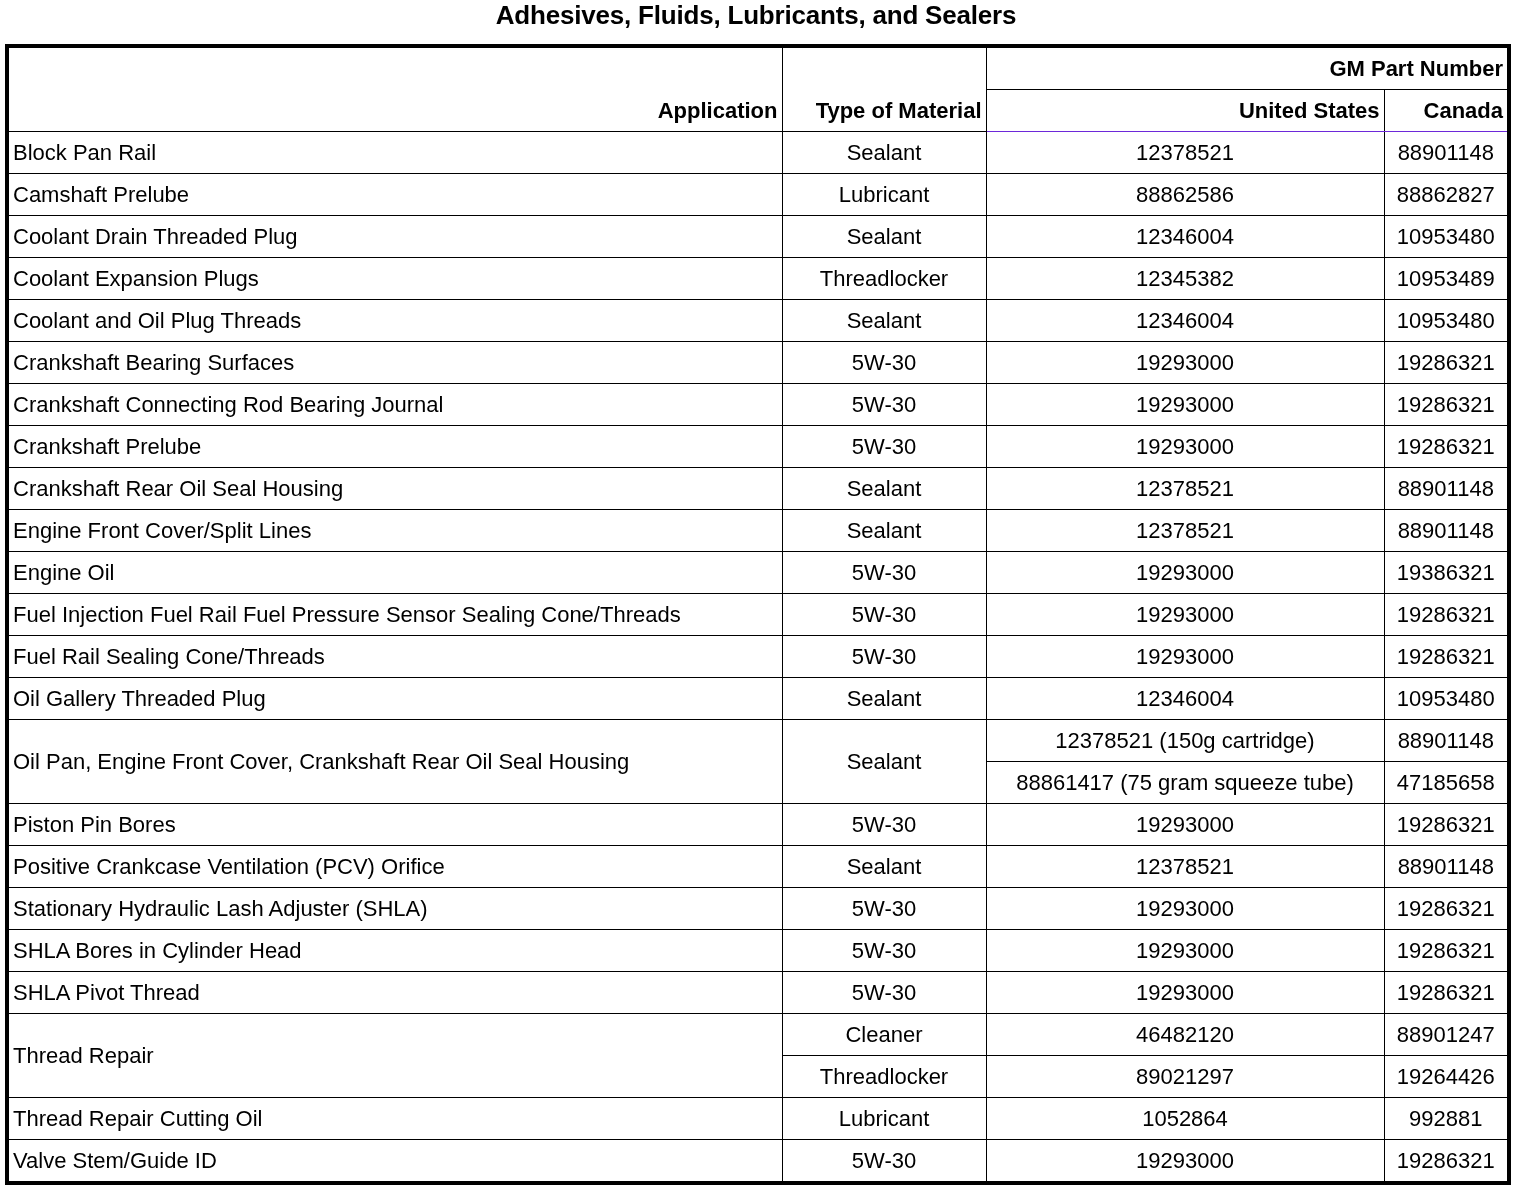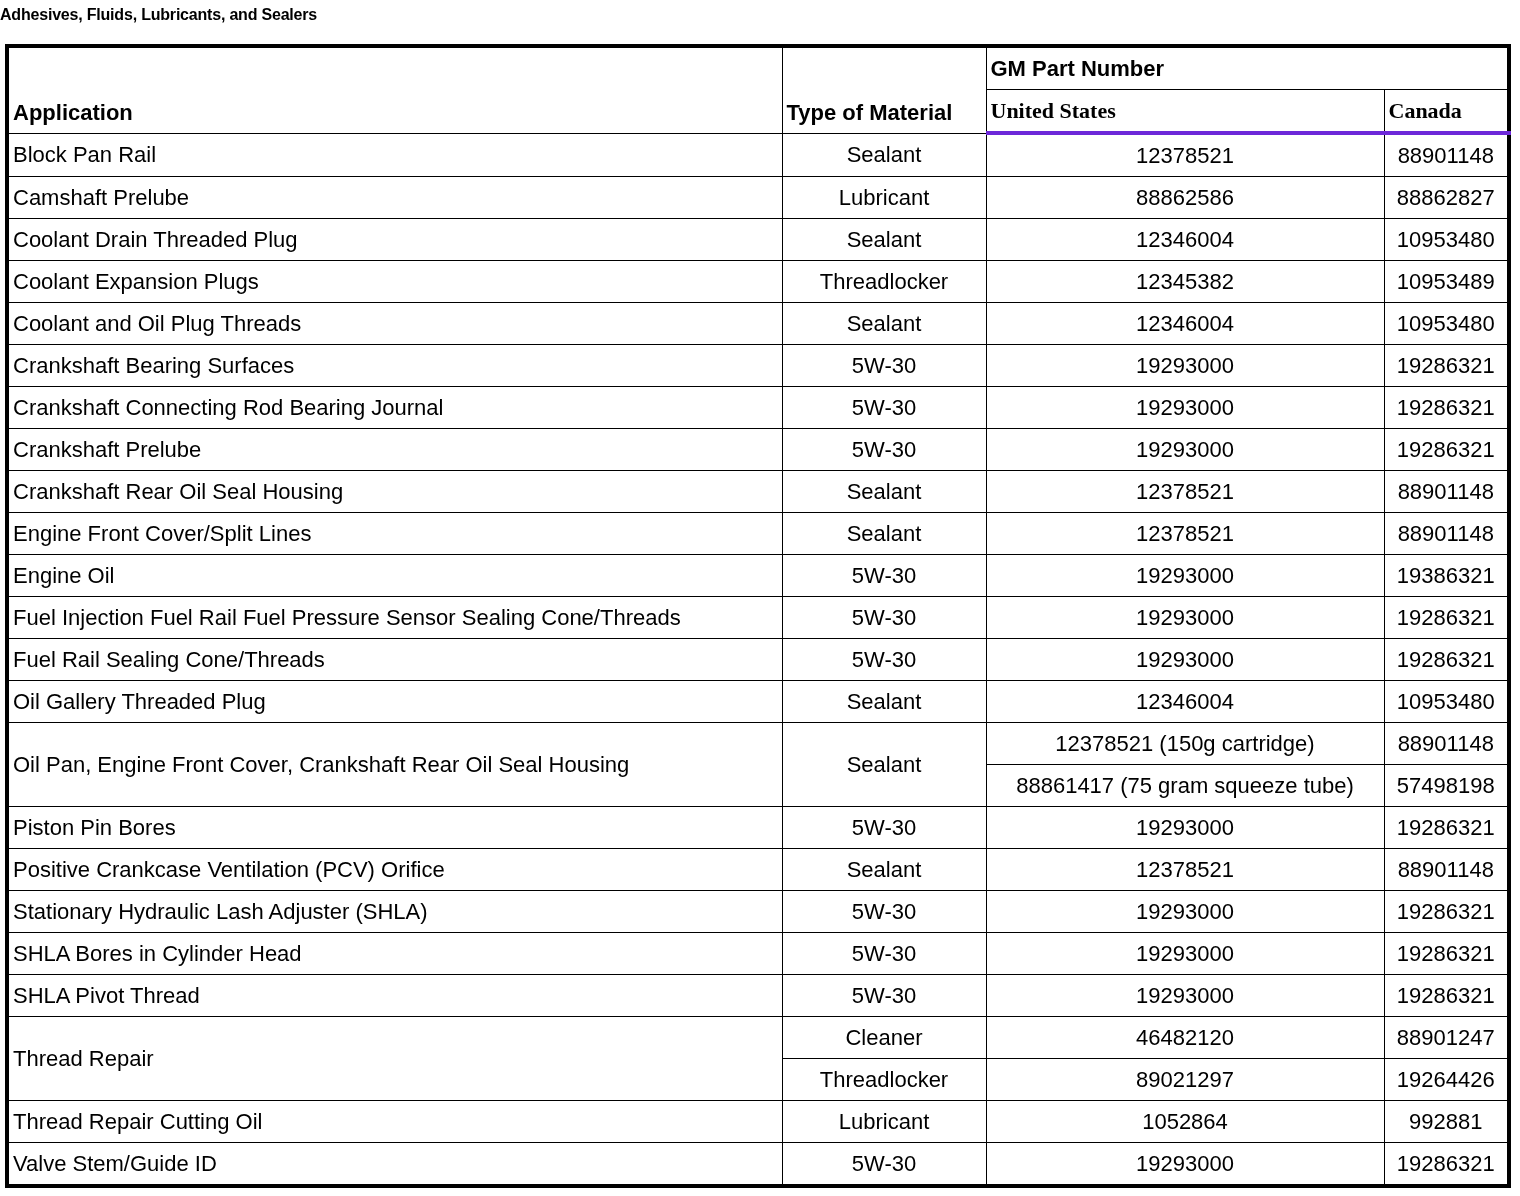--- a/index.html
+++ b/index.html
@@ -1,24 +1,24 @@
 <!DOCTYPE html>
 <html><head>
   <meta charset="utf-8">
   <style>
     html, body { margin: 0; padding: 0; background: #ffffff; }
     body { width: 1520px; height: 1196px; position: relative; font-family: "Liberation Sans", sans-serif; color: #000; }
-    .title { position: absolute; top: 0; left: 0; width: 1512px; height: 30px; text-align: left; font-weight: bold; font-size: 16px; line-height: 30px; letter-spacing: -0.2px; }
+    .title { position: absolute; top: 0; left: 0; width: 1512px; height: 30px; text-align: center; font-weight: bold; font-size: 26px; line-height: 30px; letter-spacing: -0.2px; }
     table.main { position: absolute; top: 44px; left: 5px; width: 1502px; border-collapse: collapse; border: 4px solid #000; table-layout: fixed; }
     table.main td, table.main th { border: 1px solid #000; padding: 0 4px; font-size: 22px; height: 41px; line-height: 41px; white-space: nowrap; overflow: hidden; }
-    table.main th { font-weight: bold; text-align: left; }
+    table.main th { font-weight: bold; text-align: right; }
     .col-app { text-align: left; margin-left: 40px; }
     .c { text-align: center; }
     .thick-top > td, .thick-top > th { border-top: 2px solid #000; }
-    thead tr.hdr2 th { border-bottom: 4px solid #6d28d9; font-family: Liberation Serif, serif; }
+    thead tr.hdr2 th { border-bottom: 1px solid #6d28d9; }
     .app-h { vertical-align: bottom; padding-bottom: 2px; }
   </style>
 </head>
 <body>
 
 <div class="title">Adhesives, Fluids, Lubricants, and Sealers</div>
 
 <table class="main">
   <colgroup>
     <col style="width:775px">
@@ -123,21 +123,21 @@
         <td class="c">10953480</td>
       </tr>
       <tr>
         <td class="col-app" rowspan="2">Oil Pan, Engine Front Cover, Crankshaft Rear Oil Seal Housing</td>
         <td class="c" rowspan="2">Sealant</td>
         <td class="c">12378521 (150g cartridge)</td>
         <td class="c">88901148</td>
       </tr>
       <tr>
         <td class="c">88861417 (75 gram squeeze tube)</td>
-        <td class="c">57498198</td>
+        <td class="c">47185658</td>
       </tr>
       <tr class="thick-top">
         <td class="col-app">Piston Pin Bores</td>
         <td class="c">5W-30</td>
         <td class="c">19293000</td>
         <td class="c">19286321</td>
       </tr>
       <tr>
         <td class="col-app">Positive Crankcase Ventilation (PCV) Orifice</td>
         <td class="c">Sealant</td>

